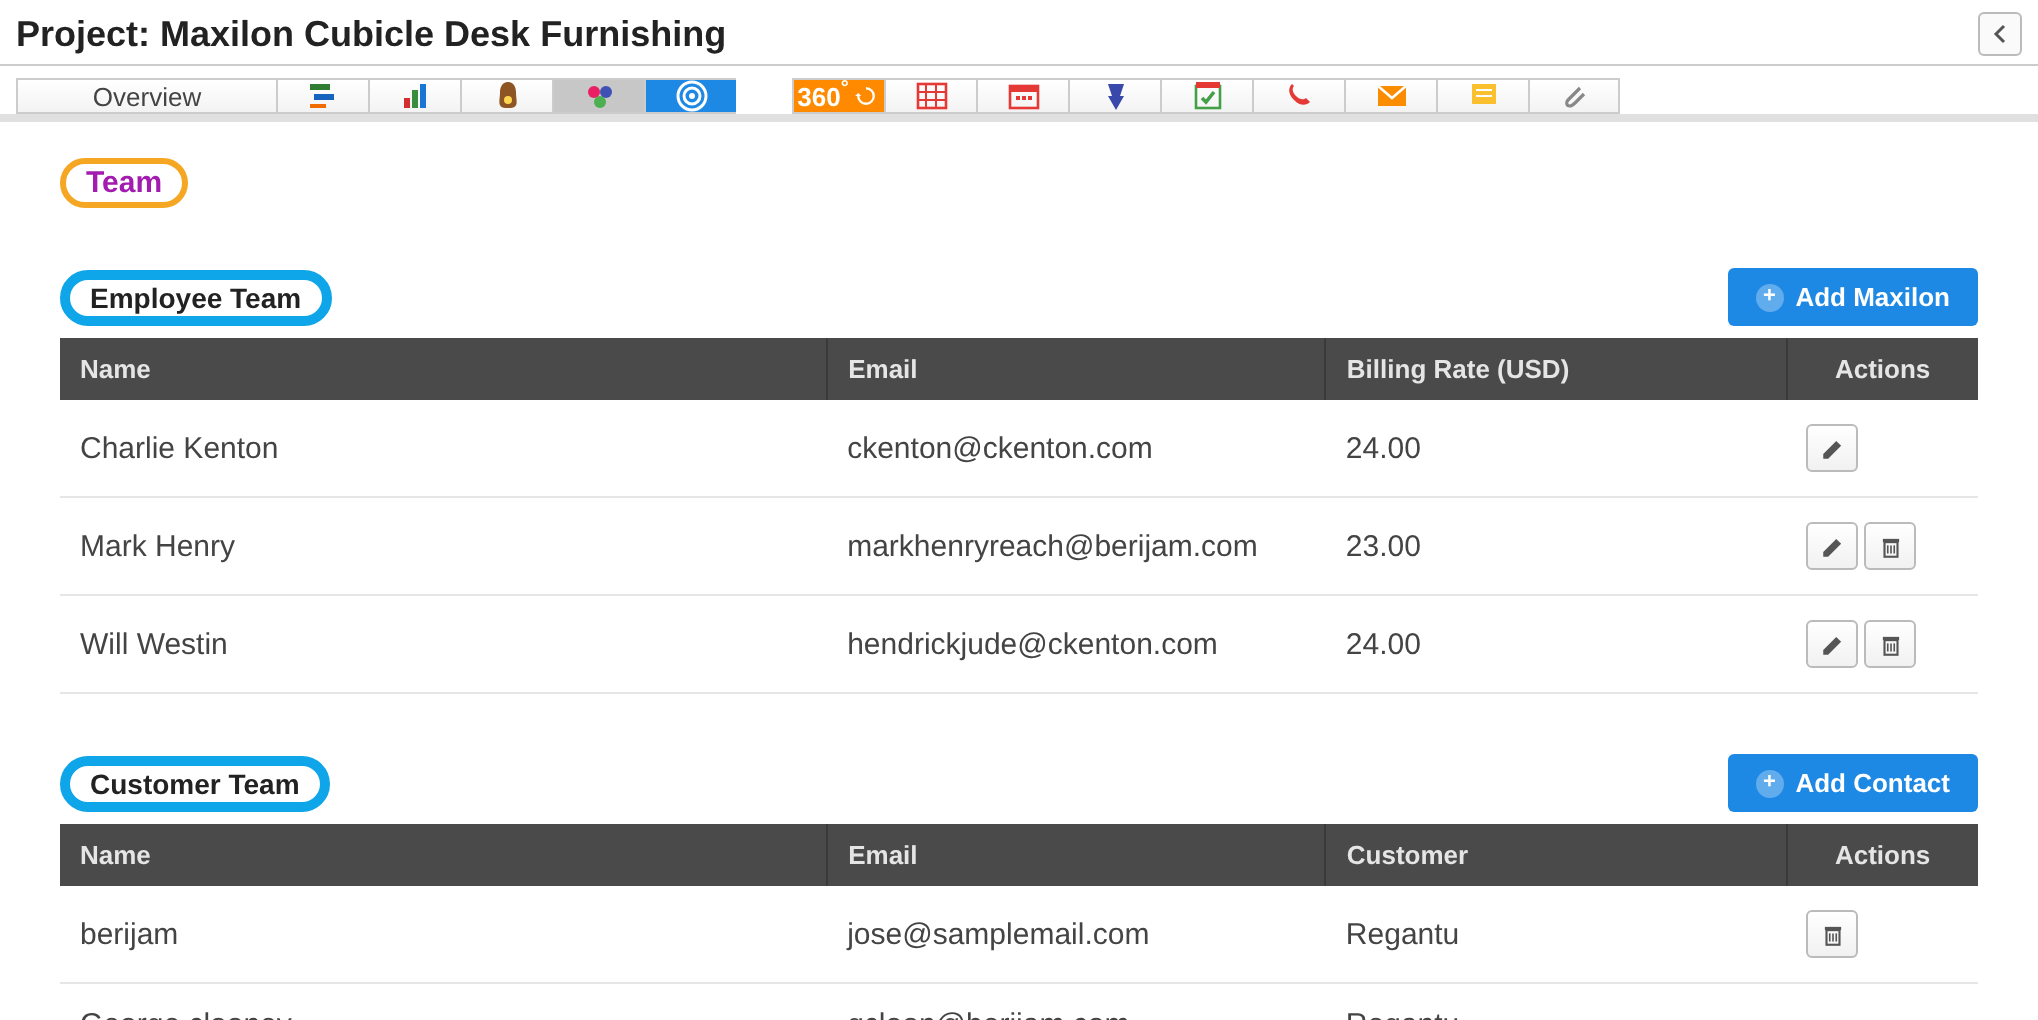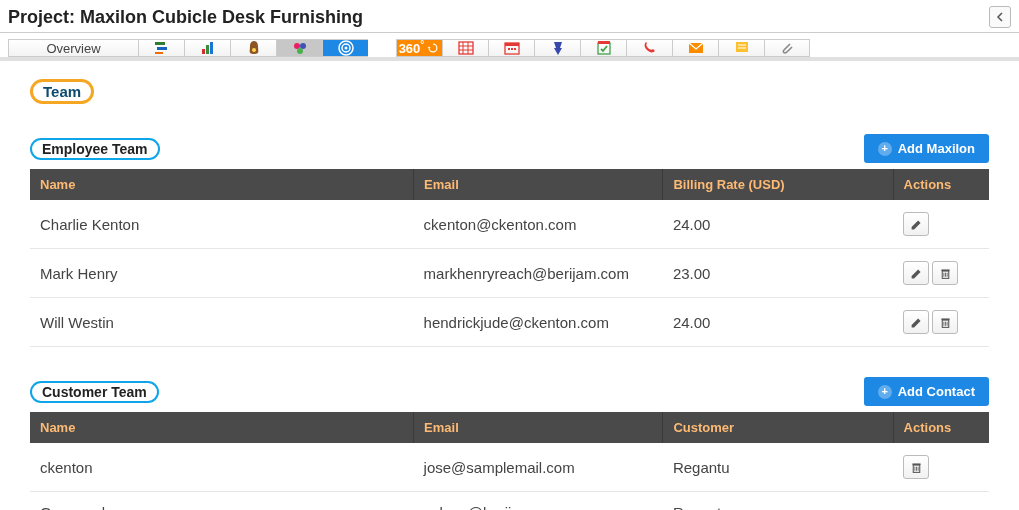--- a/index.html
+++ b/index.html
@@ -68,40 +68,40 @@
   .tb-btn.active-orange { background: #ff8a00; color:#fff; font-size:13px; font-weight:bold;margin-left:28px;}
   .tb-btn.active-orange .deg { font-size:10px; position:relative; top:-4px;}
   .icon { width:18px; height:18px; }
   .content {
     padding: 18px 30px 20px 30px;
   }
   .section-title {
     display: inline-block;
     font-size: 15px;
     font-weight: bold;
-    color: #0c4a6e;
+    color: #a21caf;
     padding: 1px 10px;
     border: 3px solid #f5a623;
     border-radius: 14px;
     margin-bottom: 20px;
   }
   .sub-header-row {
     display: flex;
     align-items: center;
     justify-content: space-between;
     margin-bottom: 6px;
     margin-top: 10px;
   }
   .sub-title {
     display: inline-block;
     font-size: 14px;
     font-weight: bold;
     color: #222;
     padding: 1px 10px;
-    border: 2px solid #0ea5e9;
+    border: 5px solid #0ea5e9;
     border-radius: 14px;
   }
   .add-btn {
     background: #1e88e5;
     color: #fff;
     font-size: 13px;
     font-weight: bold;
     border: none;
     border-radius: 3px;
     padding: 7px 14px;
@@ -115,28 +115,28 @@
     background: rgba(255,255,255,0.3);
     display:flex;align-items:center;justify-content:center;
     font-size:11px;line-height:1;
   }
   table {
     width: 100%;
     border-collapse: collapse;
   }
   thead th {
     background: #4a4a4a;
-    color: #fdba74;
+    color: #e5e5e5;
     font-size: 13px;
     font-weight: bold;
     text-align: left;
     padding: 8px 10px;
     border-right: 1px solid #3a3a3a;
   }
-  thead th:last-child { border-right:none; }
+  thead th:last-child { border-right:none;text-align:center; }
   tbody td {
     padding: 12px 10px;
     font-size: 15px;
     color: #444;
     border-bottom: 1px solid #e6e6e6;
   }
   .actions-cell {
     text-align: left;
   }
   .icon-btn {
@@ -365,21 +365,21 @@
       <thead>
         <tr>
           <th>Name</th>
           <th>Email</th>
           <th>Customer</th>
           <th>Actions</th>
         </tr>
       </thead>
       <tbody id="cust-body">
           <tr>
-            <td>ckenton</td>
+            <td>berijam</td>
             <td>jose@samplemail.com</td>
             <td>Regantu</td>
             <td class="actions-cell"><span class="icon-btn">
                 <svg viewBox="0 0 16 16">
                   <rect x="4" y="5" width="8" height="9" fill="none" stroke="#555" stroke-width="1.3"></rect>
                   <line x1="6" y1="7" x2="6" y2="12" stroke="#555"></line>
                   <line x1="8" y1="7" x2="8" y2="12" stroke="#555"></line>
                   <line x1="10" y1="7" x2="10" y2="12" stroke="#555"></line>
                   <rect x="3" y="3" width="10" height="2" fill="#555"></rect>
                 </svg>

